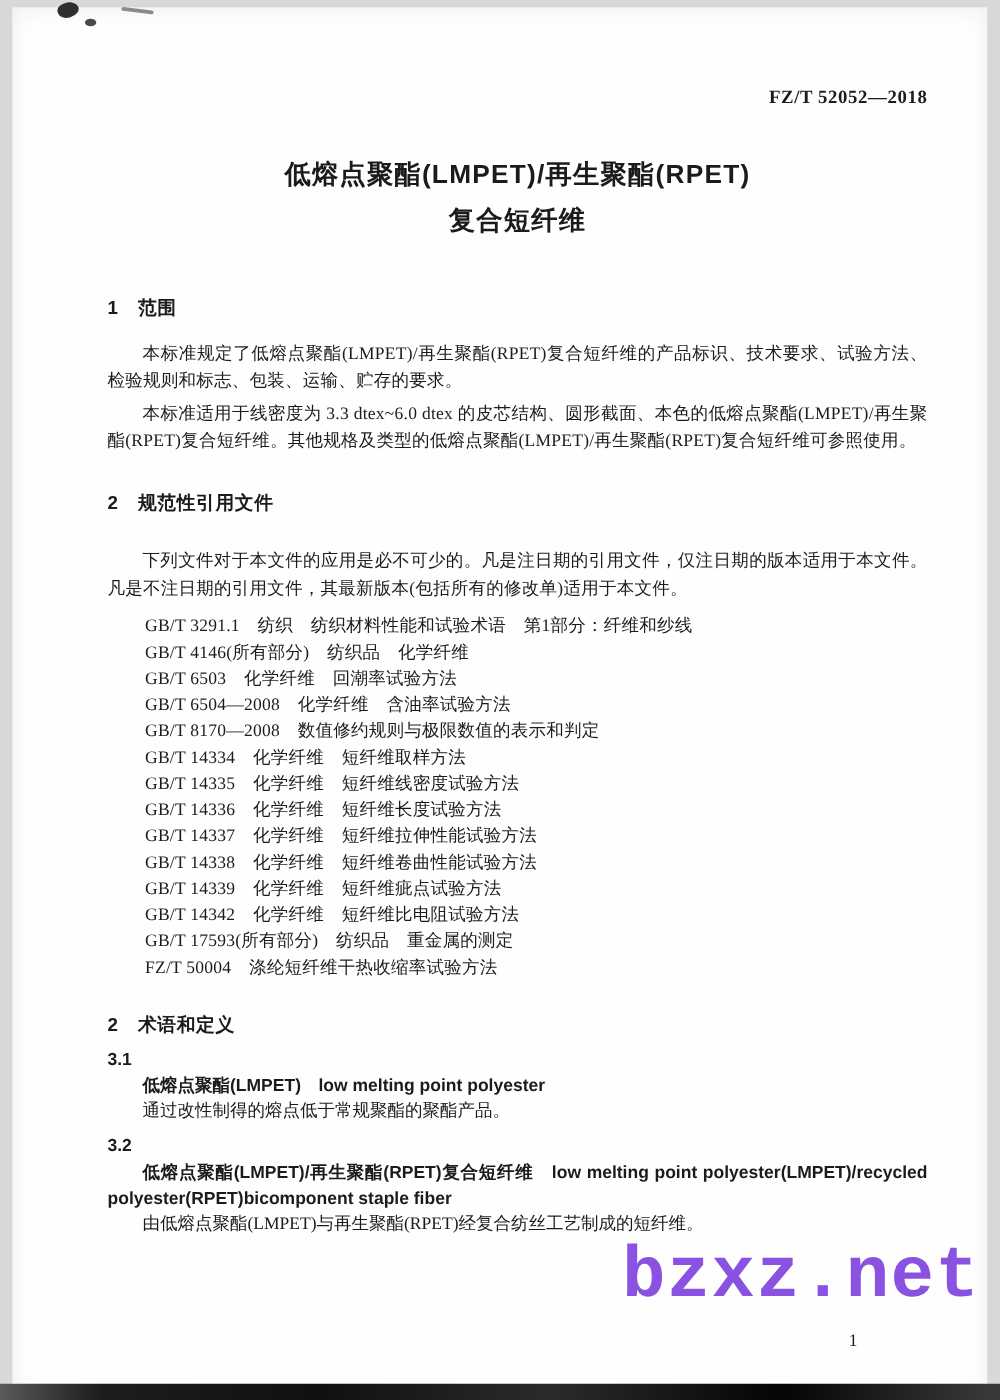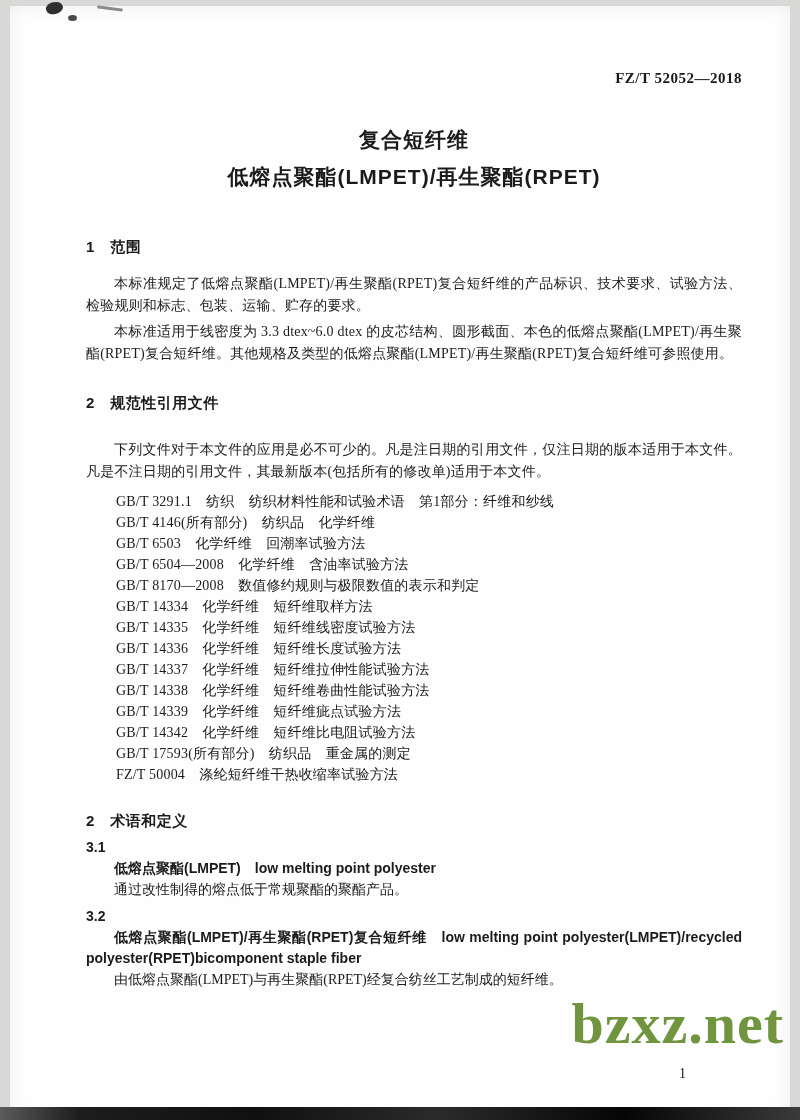--- a/index.html
+++ b/index.html
@@ -50,45 +50,45 @@
   .term-line{
     margin:0;font-size:14px;line-height:21px;text-indent:2em;font-weight:bold;
     font-family:"Liberation Sans","DejaVu Sans",sans-serif;text-align:justify;
   }
   .term-def{margin:0;font-size:14px;line-height:21px;text-indent:2em;}
   .page-number{
     position:absolute;right:104px;top:1060px;font-size:14px;
   }
   .watermark{
     position:absolute;right:6px;top:984px;
-    font-family:Liberation Serif, serif;
+    font-family:Liberation Mono, monospace;
     font-size:58px;font-weight:bold;letter-spacing:1px;
-    color:#4d7c0f;opacity:.8;pointer-events:none;
+    color:#6d28d9;opacity:.8;pointer-events:none;
   }
   .bottom-strip{
     position:absolute;left:0;right:0;bottom:0;height:13px;
     background:linear-gradient(90deg,#5a5a5a 0%,#1d1d1d 10%,#101010 32%,#2b2b2b 55%,#050505 78%,#3a3a3a 100%);
   }
   .artifact{position:absolute;background:#2f2f2f;}
   .a1{left:46px;top:2px;width:17px;height:12px;border-radius:45% 60% 50% 55%;transform:rotate(-18deg);}
   .a2{left:68px;top:15px;width:9px;height:6px;border-radius:50%;background:#4a4a4a;}
   .a3{left:97px;top:7px;width:26px;height:3px;background:#8b8b8b;transform:rotate(7deg);border-radius:2px;}
 </style>
 </head>
 <body>
 
 <div class="scan">
 
   <div class="page">
 
     <div class="std-code">FZ/T 52052—2018</div>
 
     <h1 class="title">
+      <span>低熔点聚酯(LMPET)/再生聚酯(RPET)</span>
       <span>复合短纤维</span>
-      <span>低熔点聚酯(LMPET)/再生聚酯(RPET)</span>
     </h1>
 
     <h2 class="sec-heading h1">1　范围</h2>
     <p class="para p-first">本标准规定了低熔点聚酯(LMPET)/再生聚酯(RPET)复合短纤维的产品标识、技术要求、试验方法、检验规则和标志、包装、运输、贮存的要求。</p>
     <p class="para p-next">本标准适用于线密度为 3.3 dtex~6.0 dtex 的皮芯结构、圆形截面、本色的低熔点聚酯(LMPET)/再生聚酯(RPET)复合短纤维。其他规格及类型的低熔点聚酯(LMPET)/再生聚酯(RPET)复合短纤维可参照使用。</p>
 
     <h2 class="sec-heading h2">2　规范性引用文件</h2>
     <p class="para intro">下列文件对于本文件的应用是必不可少的。凡是注日期的引用文件，仅注日期的版本适用于本文件。凡是不注日期的引用文件，其最新版本(包括所有的修改单)适用于本文件。</p>
 
     <div class="refs">

